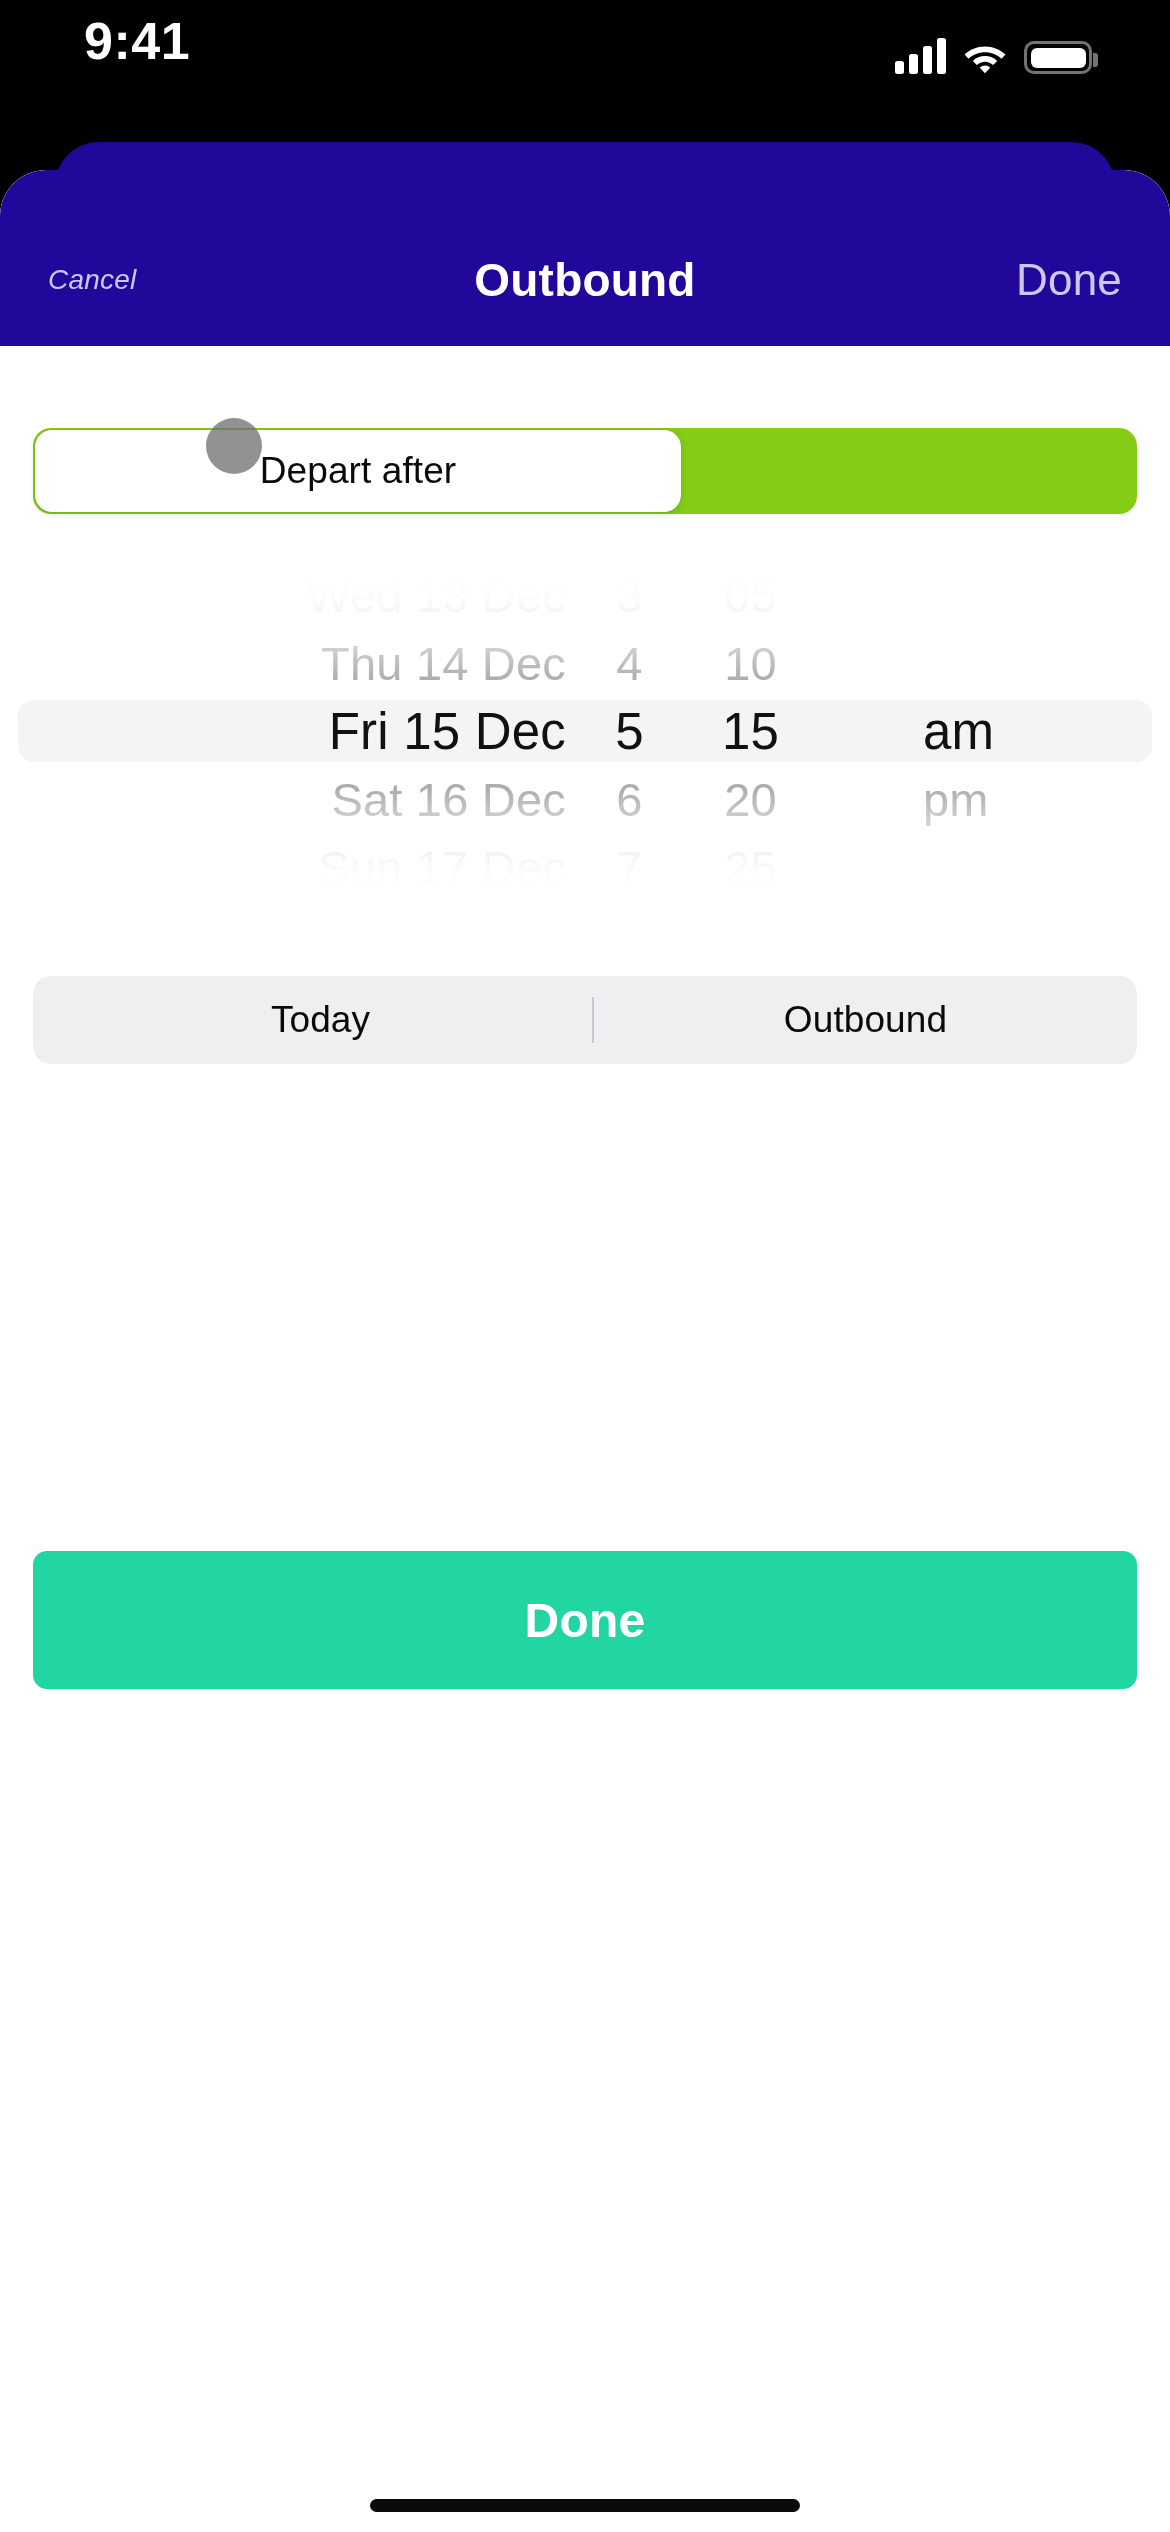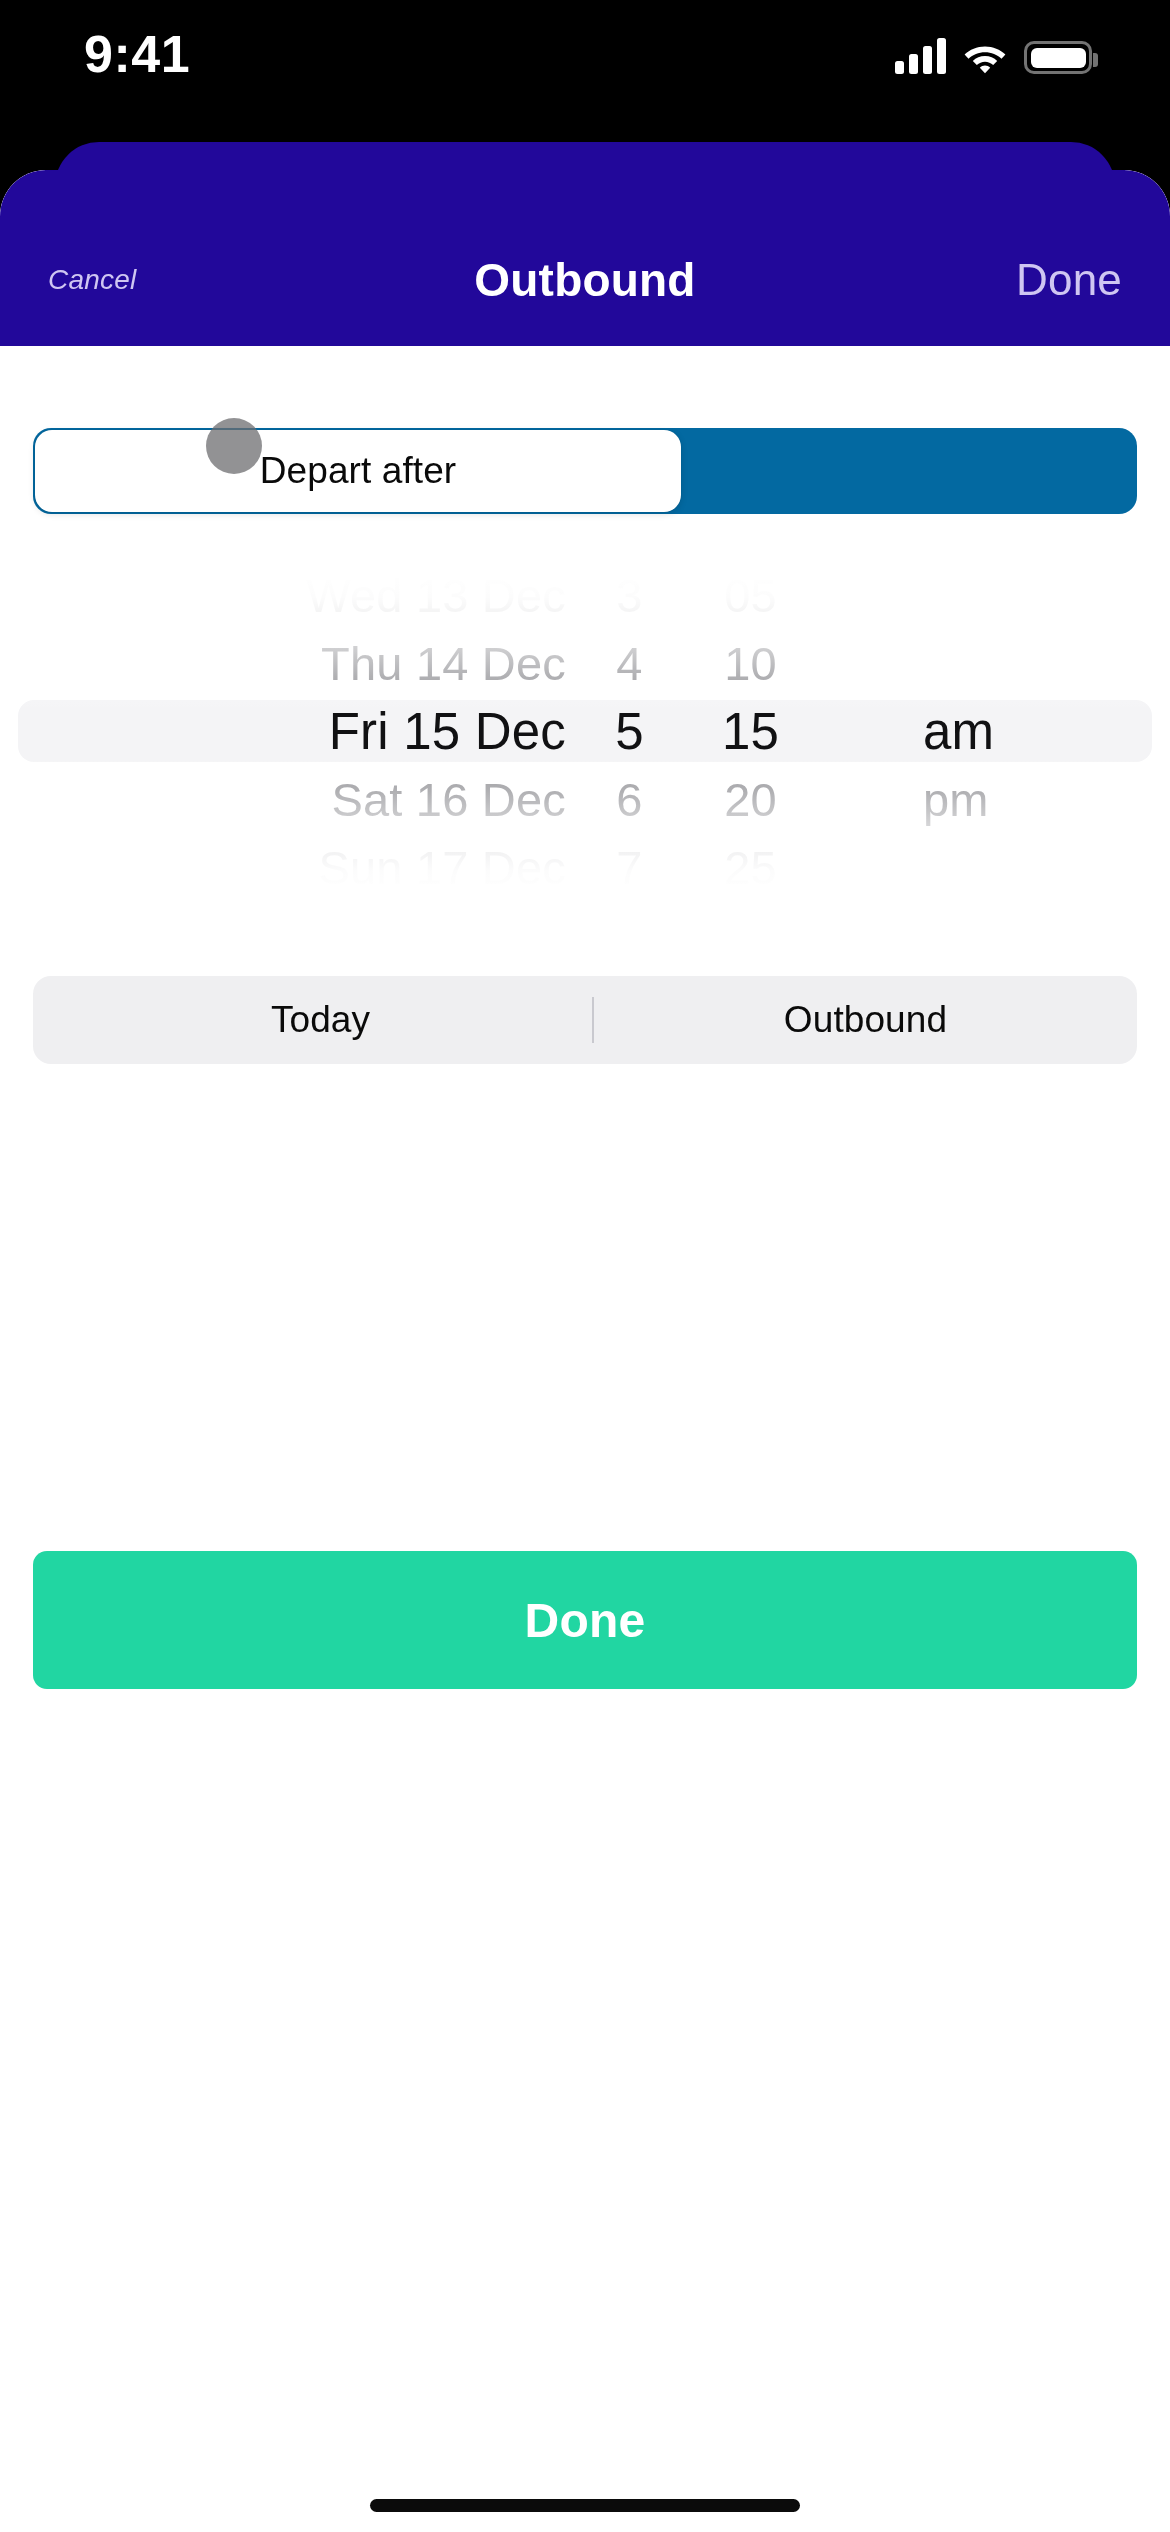--- a/index.html
+++ b/index.html
@@ -13,21 +13,21 @@
 
   
   #phone{ position:absolute; inset:0; background:#000; overflow:hidden; }
 
   
   #statusbar{
     position:absolute; top:0; left:0; width:1170px; height:92px;
     z-index:60; background:transparent;
   }
   #clock{
-    position:absolute; left:84px; top:24px;
+    position:absolute; left:84px; top:11px;
     font-size:52px; font-weight:700; color:#fff; letter-spacing:0.5px;
   }
   #sb-right{
     position:absolute; right:78px; top:30px;
     display:flex; align-items:flex-end; gap:17px; height:44px;
   }
   .bars{ display:flex; align-items:flex-end; gap:5px; height:36px; }
   .bars i{ display:block; width:9px; background:#fff; border-radius:2.5px; }
   .bars i:nth-child(1){ height:13px; }
   .bars i:nth-child(2){ height:20px; }
@@ -92,21 +92,21 @@
     font-size:44px; color:#cfc6f2; letter-spacing:0.2px;
     padding-top:44px;
   }
 
   
   #body{ position:relative; background:#fff; height:2186px; }
 
   
   #segmented{
     position:absolute; left:33px; top:82px; width:1104px; height:86px;
-    background:#0369a1; border-radius:18px; display:flex; z-index:3;
+    background:#84cc16; border-radius:18px; display:flex; z-index:3;
   }
   .seg{
     flex:1; display:flex; align-items:center; justify-content:center;
     font-size:37px; color:#0a0a0a; letter-spacing:0.1px; position:relative;
   }
   .seg.active{
     background:#fff; border-radius:17px;
     box-shadow:0 2px 7px rgba(0,0,0,.13), 0 0 1px rgba(0,0,0,.16);
     margin:2px; flex:0 0 646px;
   }

